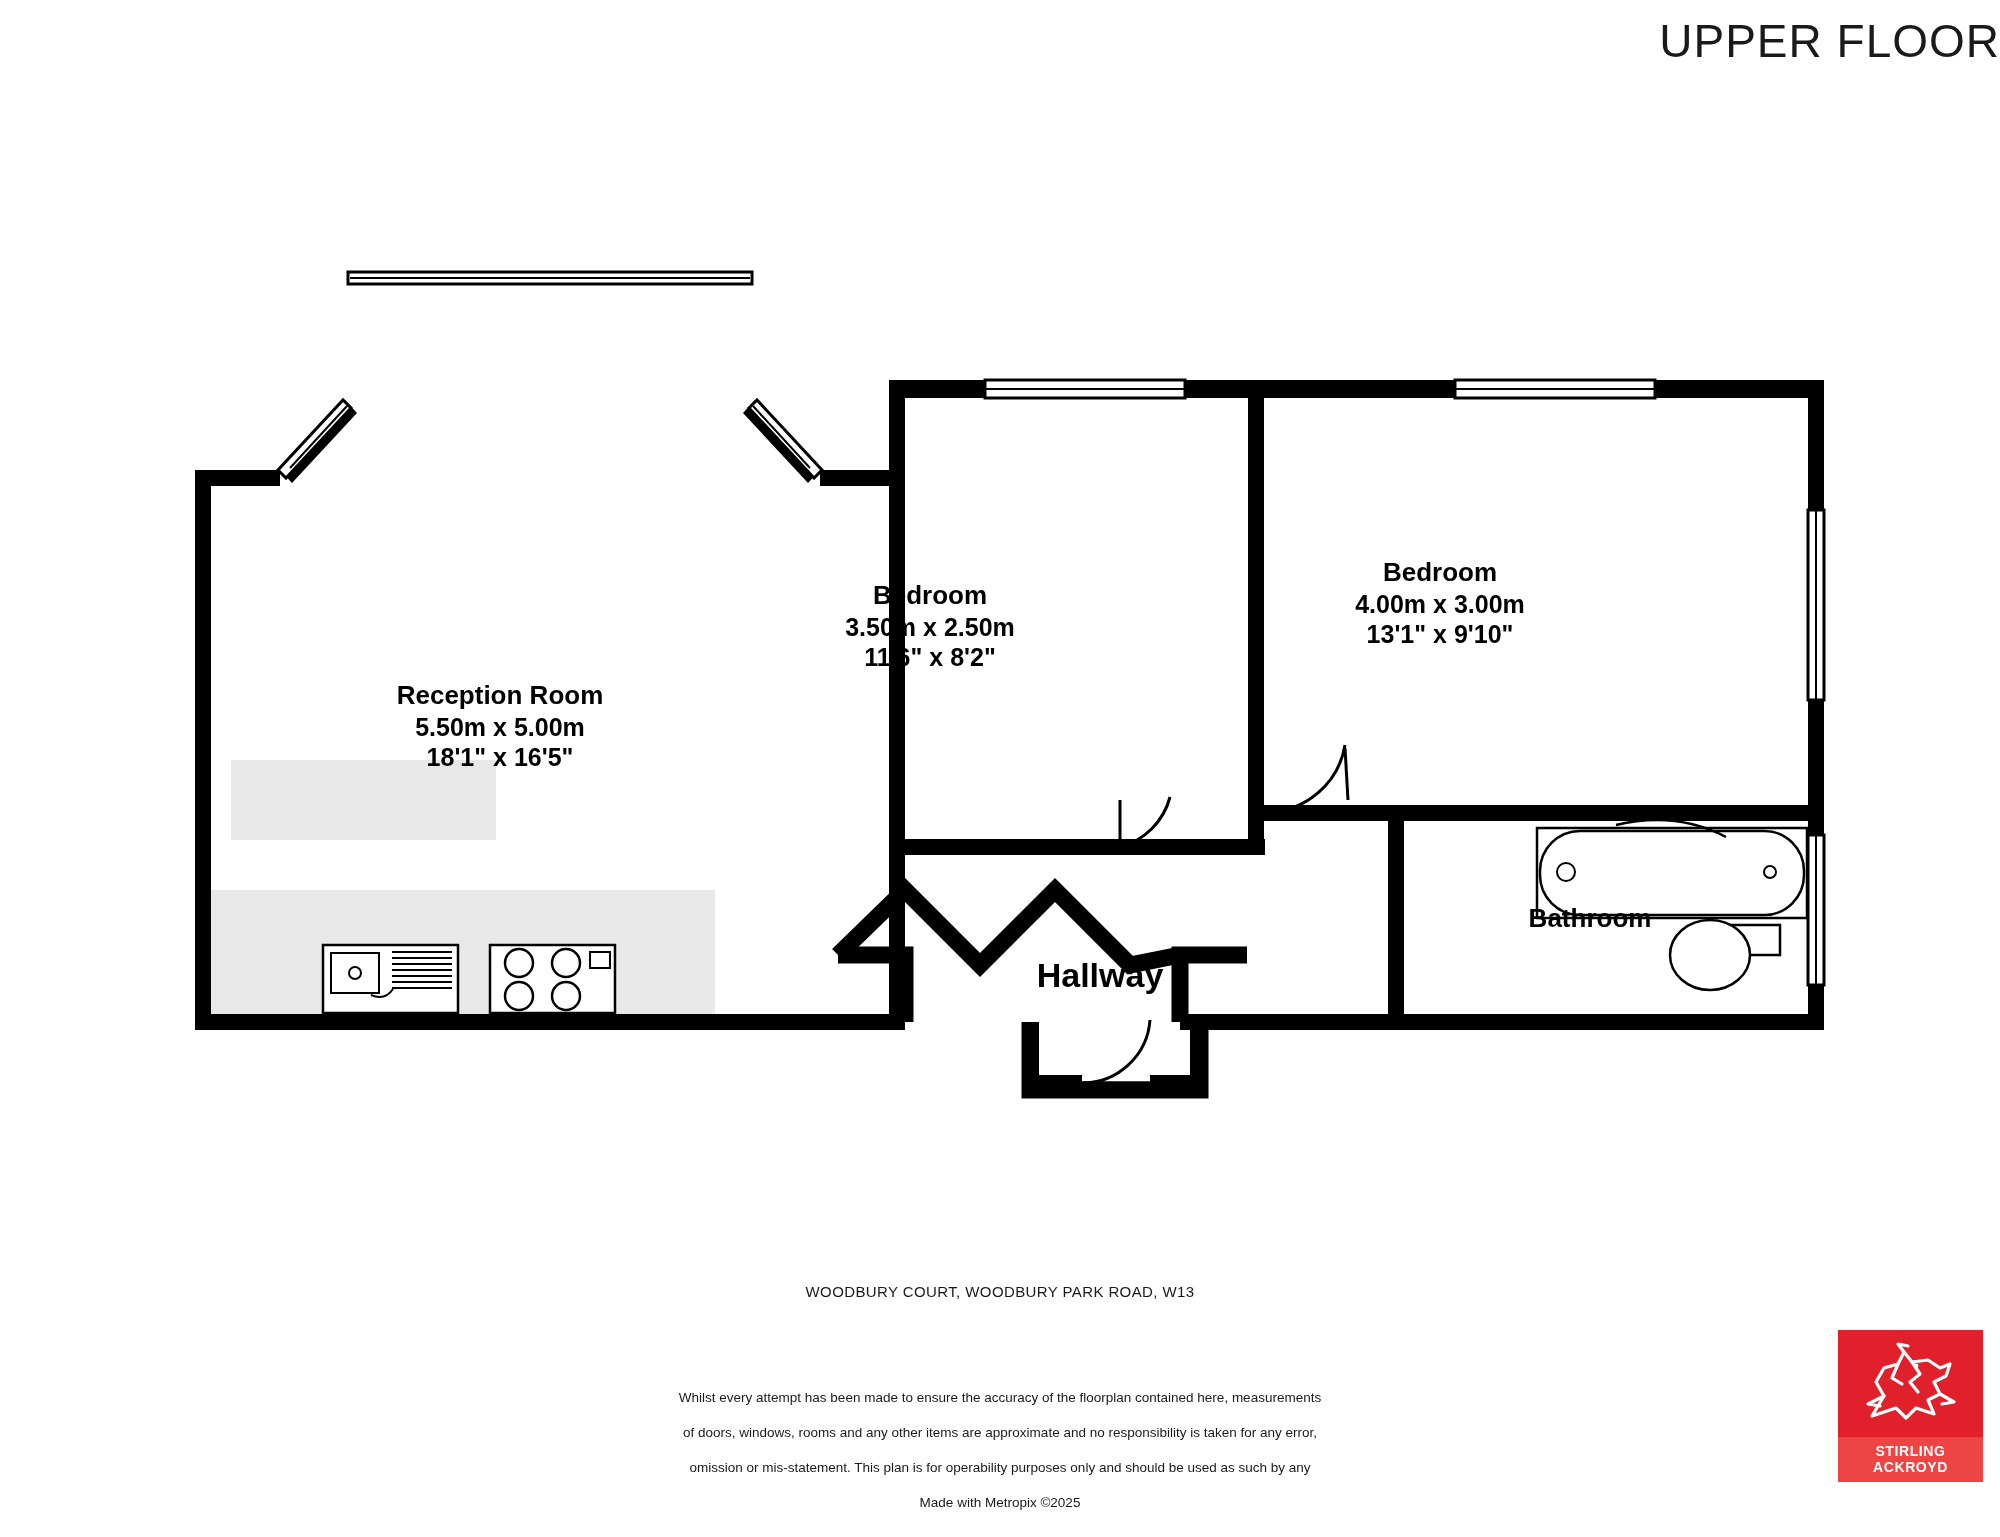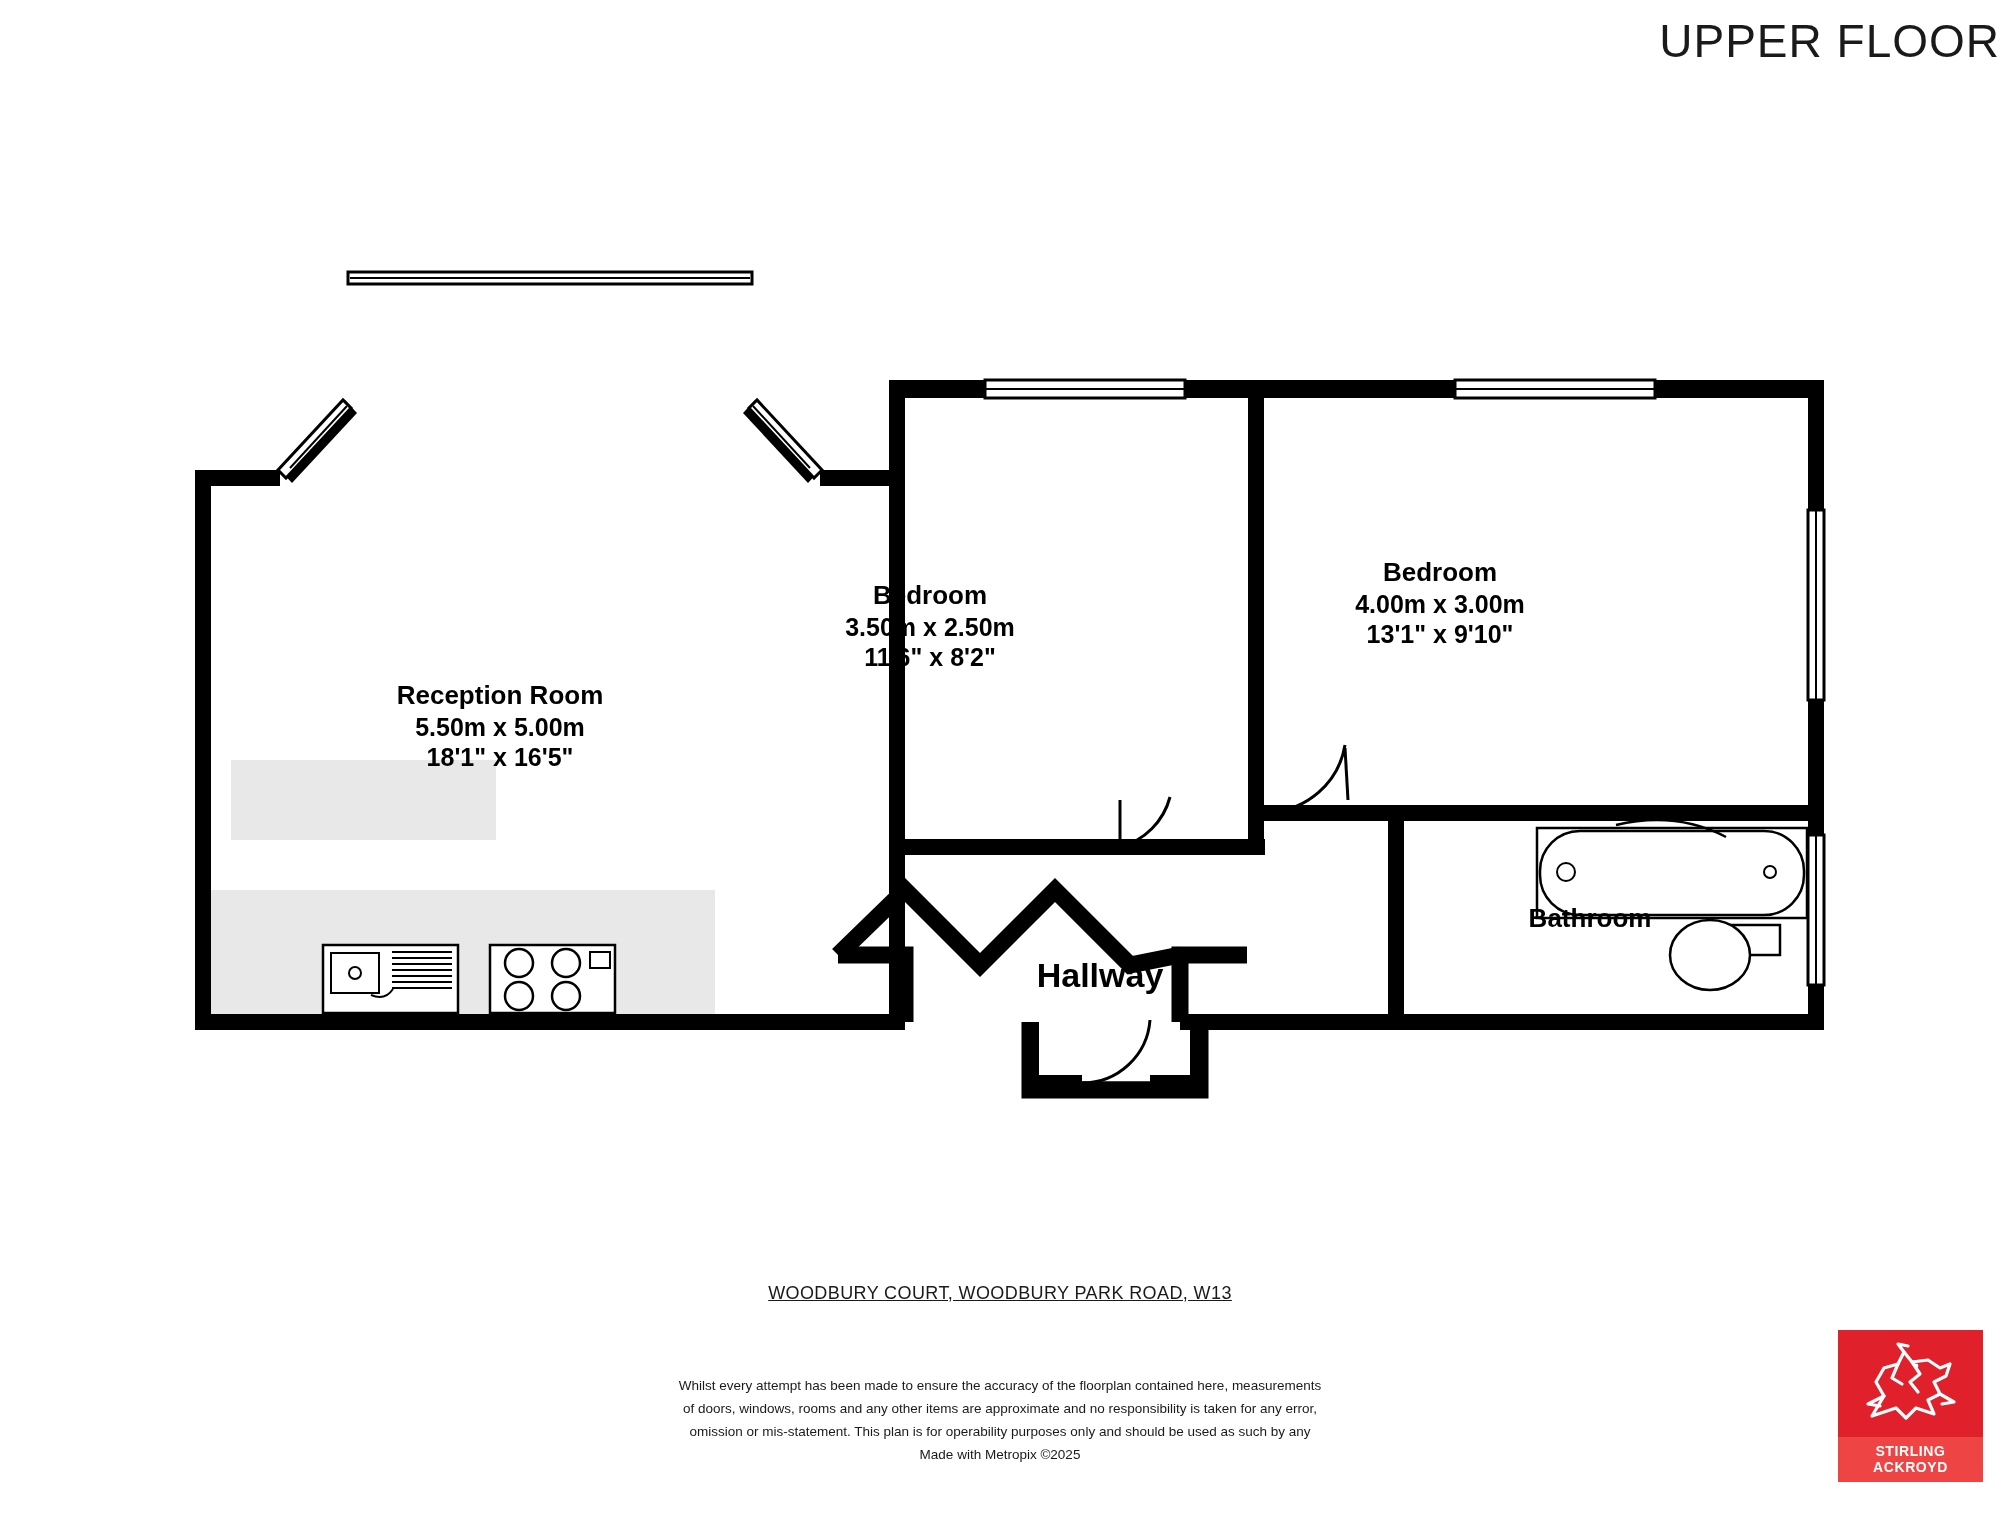--- a/index.html
+++ b/index.html
@@ -47,36 +47,35 @@
   #label-bathroom  { left: 1430px; top: 903px; width: 320px; }
   #label-hallway   { left: 940px; top: 955px; width: 320px; }
   #label-hallway .rname { font-size: 34px; }
 
   #address-line {
     position: absolute;
     top: 1283px;
     left: 0;
     width: 2000px;
     text-align: center;
-    font-size: 18px;
+    font-size: 15px;
     letter-spacing: 0.4px;
     color: #1a1a1a;
-    text-decoration: underline;
   }
   #disclaimer {
     position: absolute;
     top: 1372px;
     left: 0;
     width: 2000px;
     text-align: center;
     font-size: 13.5px;
     line-height: 1.42;
     color: #1a1a1a;
   }
-  #disclaimer p { margin: 4px; }
+  #disclaimer p { margin: 16px; }
   #made-with {
     margin-top: 2px;
   }
 
   #brand-logo {
     position: absolute;
     left: 1838px;
     top: 1330px;
     width: 145px;
     height: 152px;

